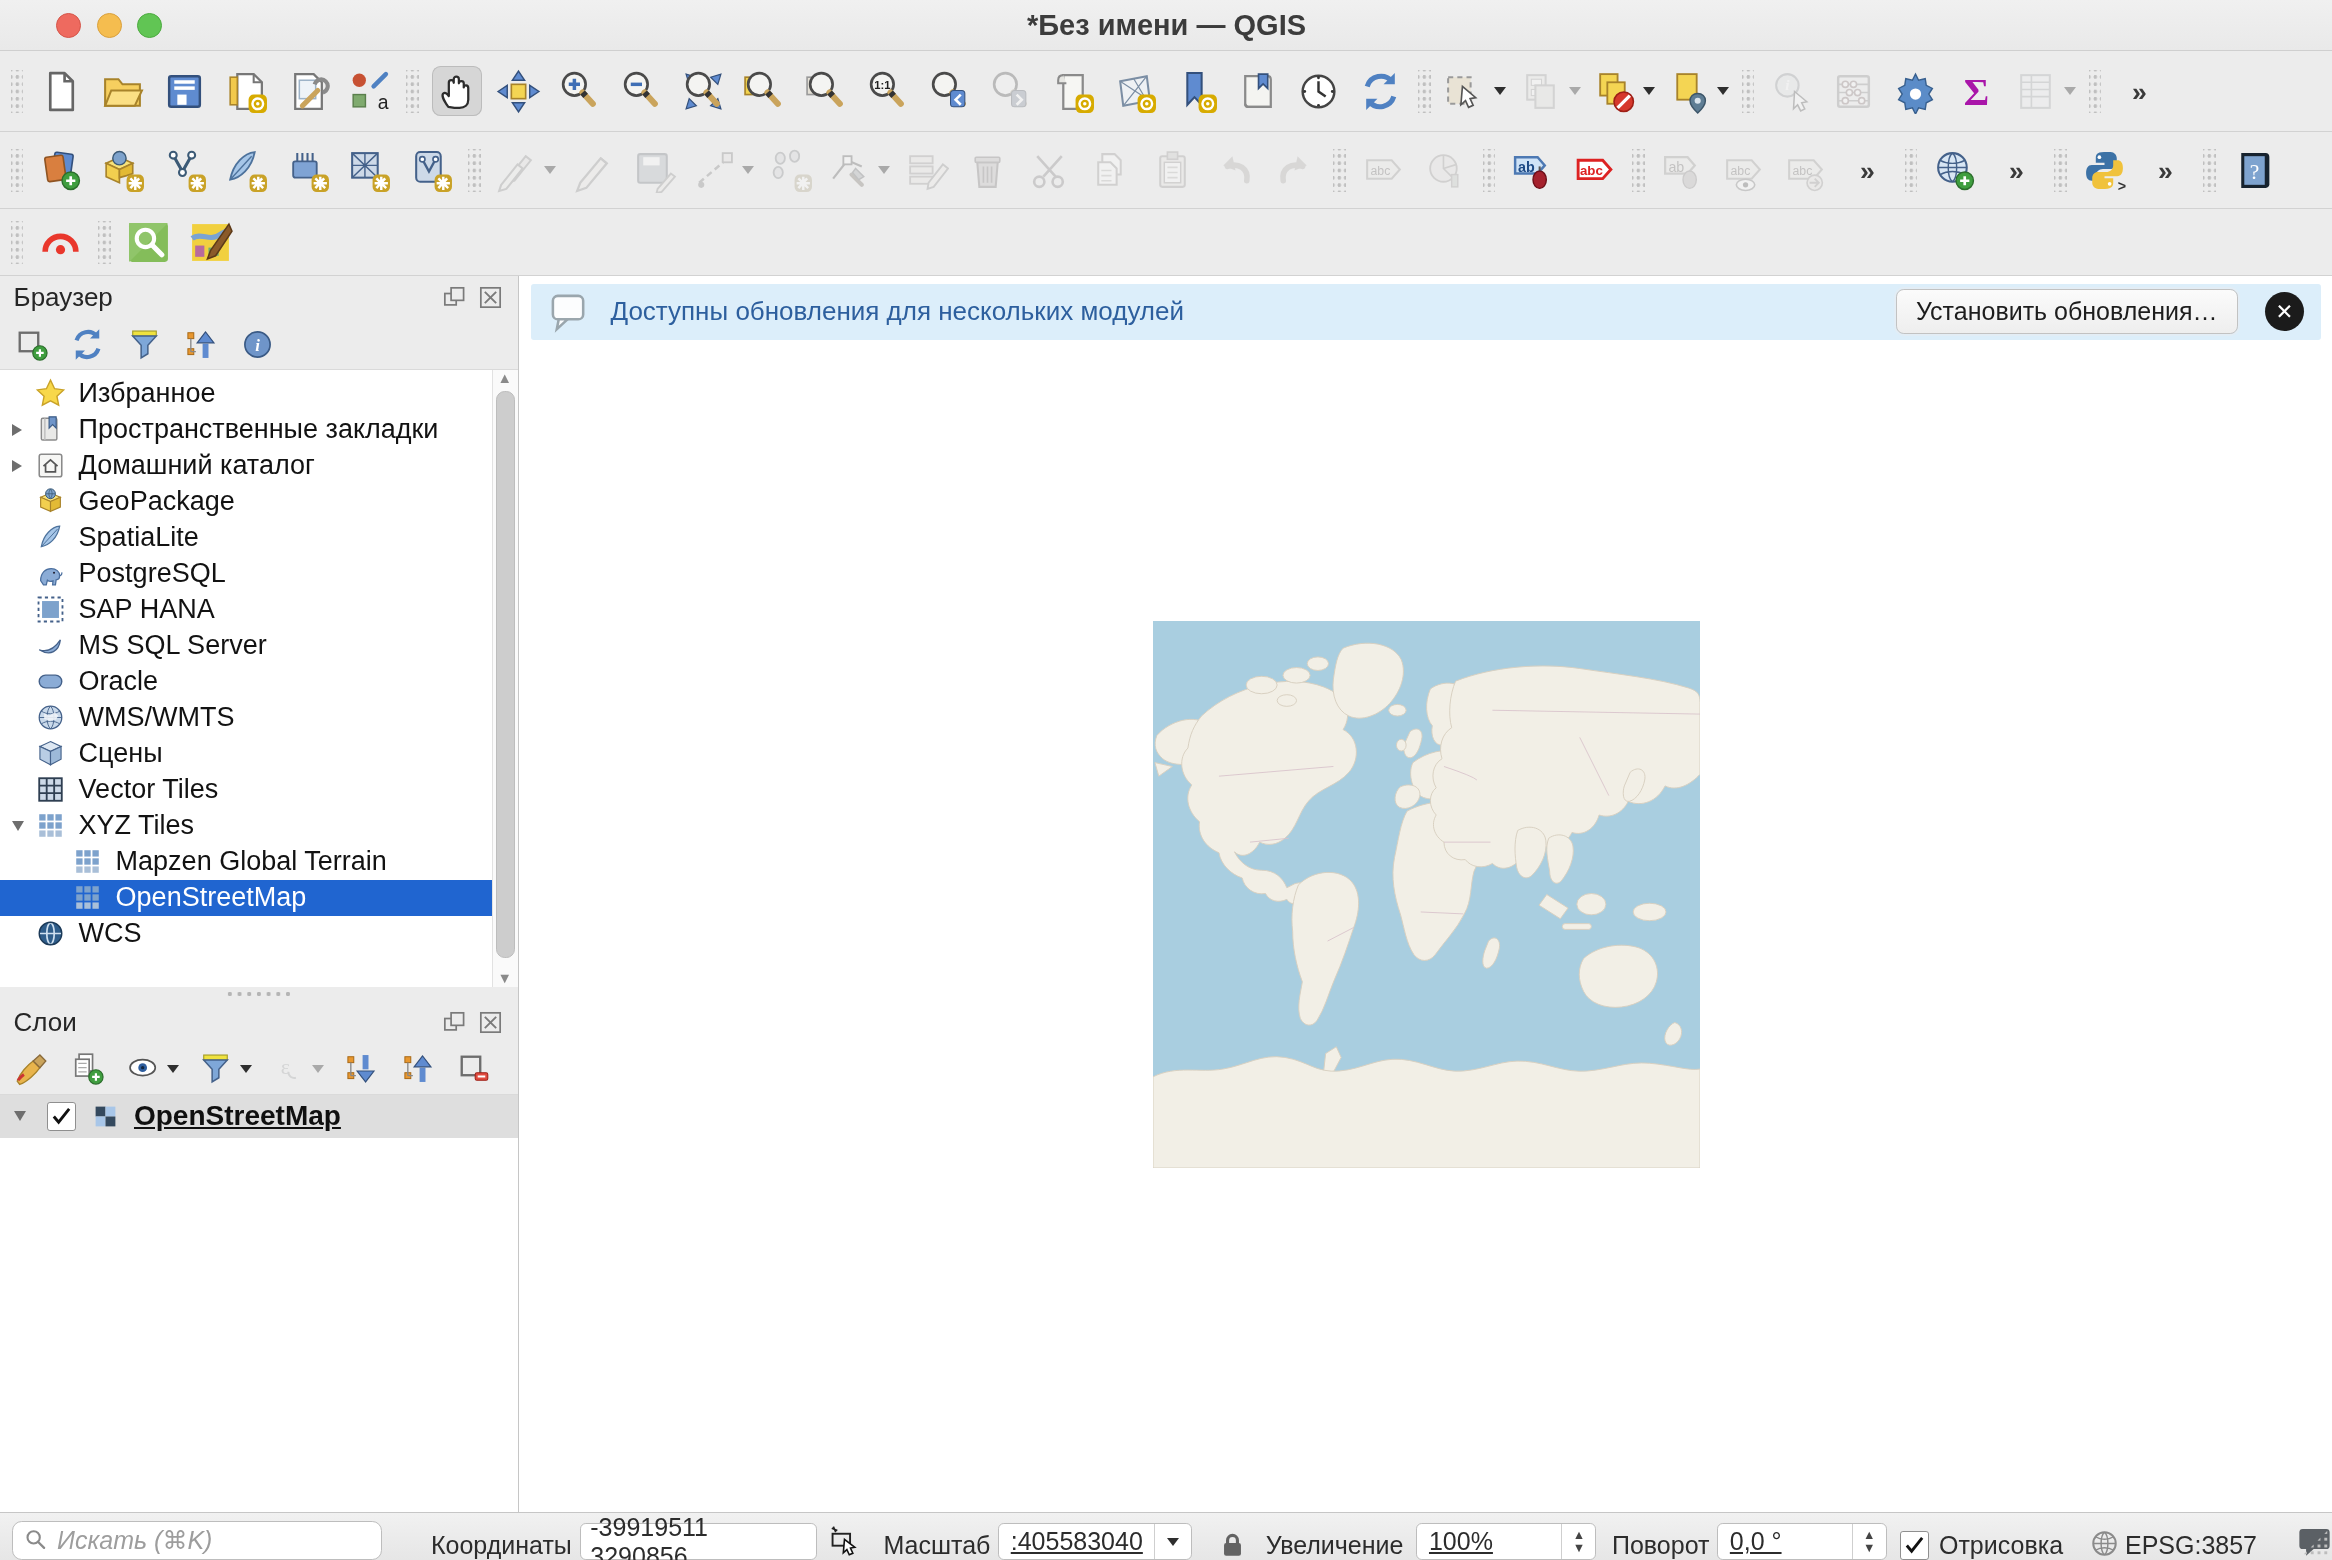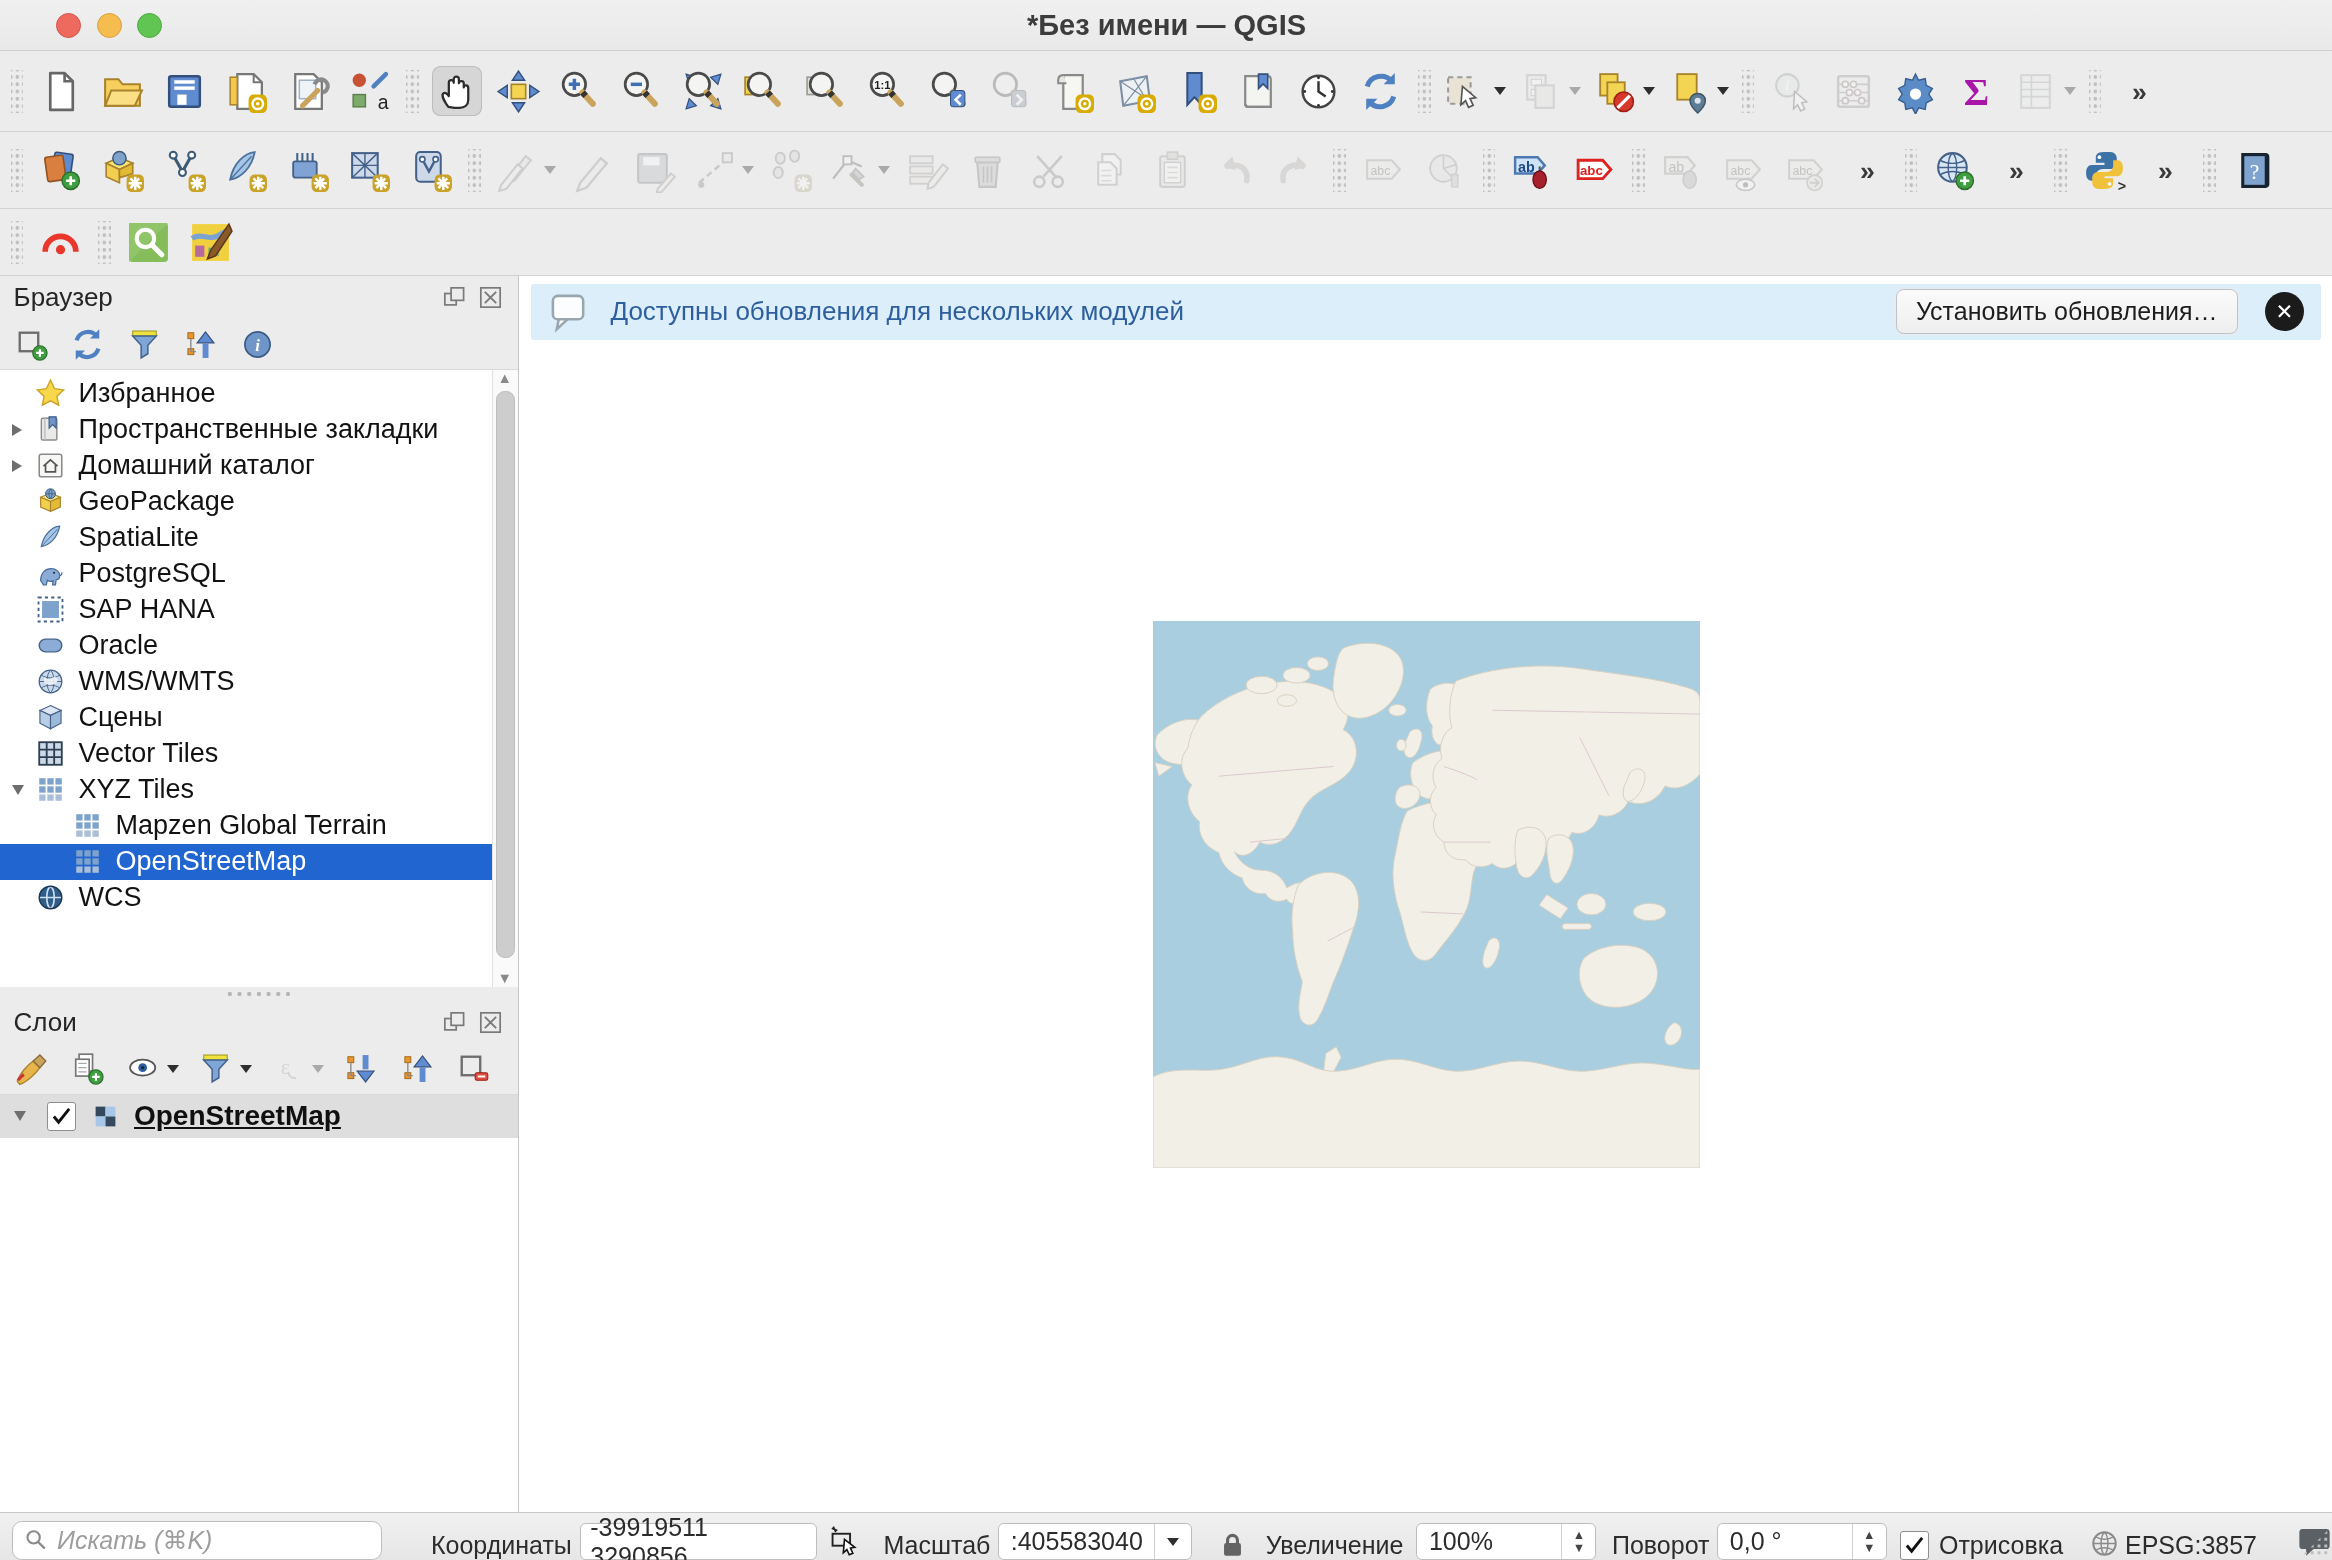--- a/index.html
+++ b/index.html
@@ -66,21 +66,21 @@
   .notif-btn{height:43px;background:linear-gradient(#fbfbfb,#eeeeee);border:1.9px solid #c2c2c2;border-radius:7.8px;font-size:25px;color:#1d1d1d;display:flex;align-items:center;padding:0 19.4px;box-shadow:0 0 0 1.9px #e3edf5;}
   .notif-close{width:39px;height:39px;border-radius:50%;background:#1b1b1b;color:#fff;display:flex;align-items:center;justify-content:center;font-size:21.3px;font-weight:bold;margin-left:27px;}
   .worldmap{position:absolute;left:634px;top:345px;width:547px;height:547px;}
   
   .statusbar{height:47px;flex:none;background:linear-gradient(#f1f1f1,#e6e6e6);border-top:1px solid #c6c6c6;display:flex;align-items:flex-end;font-size:25px;color:#2c2c2c;position:relative;padding-left:11.6px;}
   .sfield{height:37px;background:#fff;border:1.9px solid #bdbdbd;border-radius:5.8px;display:flex;align-items:center;padding:0 9.7px;box-sizing:border-box;}
   .search{width:382px;height:39px;border-radius:9.7px;}
   .search .ph{font-style:italic;color:#9d9d9d;margin-left:7.8px;}
   .slabel{flex:none;}
   .spin{padding:0;}
-  .spin .val{padding:0 11.6px;flex:1;}
+  .spin .val{padding:0 11.6px;flex:1;text-decoration:underline;}
   .arrows{width:33px;align-self:stretch;border-left:1.9px solid #cfcfcf;display:flex;flex-direction:column;align-items:center;justify-content:center;color:#444;font-size:12.6px;line-height:12.6px;}
   .combo-arrow{width:39px;align-self:stretch;border-left:1.9px solid #cfcfcf;display:flex;align-items:center;justify-content:center;}
   .combo-arrow .dd{margin:0;}
   .sb-icon{width:35px;height:35px;flex:none;}
   .corner-grip{position:absolute;right:3.9px;bottom:3.9px;width:27px;height:27px;background-image:radial-gradient(circle,#bdbdbd 1.6px,transparent 1.9px);background-size:6.8px 6.8px;clip-path:polygon(100% 0,100% 100%,0 100%);}
 </style>
 </head>
 <body>
 
 <div class="window">
@@ -798,20 +798,26 @@
                   <circle cx="27" cy="21" r="1.5" fill="#223"></circle>
                 </svg>
                 <span class="tlabel">PostgreSQL</span>
               </div>
               <div class="trow">
                 <svg viewBox="0 0 44 44" style="width:31px;height:31px" class="ticon">
                   <rect x="10" y="10" width="24" height="24" fill="#7da2cc"></rect>
                   <rect x="5" y="5" width="34" height="34" fill="none" stroke="#44618a" stroke-width="2.6" stroke-dasharray="4.5 4.5"></rect>
                 </svg>
                 <span class="tlabel">SAP HANA</span>
+              </div>
+              <div class="trow">
+                <svg viewBox="0 0 44 44" style="width:31px;height:31px" class="ticon">
+                  <path d="M6 28c12 4 22-2 30-14-2 16-14 24-30 14z" fill="#8bacd6" stroke="#44618a" stroke-width="1.8"></path>
+                </svg>
+                <span class="tlabel">MS SQL Server</span>
               </div>
               <div class="trow">
                 <svg viewBox="0 0 44 44" style="width:31px;height:31px" class="ticon">
                   <rect x="6" y="13" width="32" height="18" rx="9" fill="#8bacd6" stroke="#44618a" stroke-width="2"></rect>
                 </svg>
                 <span class="tlabel">Oracle</span>
               </div>
               <div class="trow">
                 <svg viewBox="0 0 44 44" style="width:31px;height:31px" class="ticon">
                   <circle cx="22" cy="22" r="16" fill="#c9d9ea" stroke="#44618a" stroke-width="1.8"></circle>

